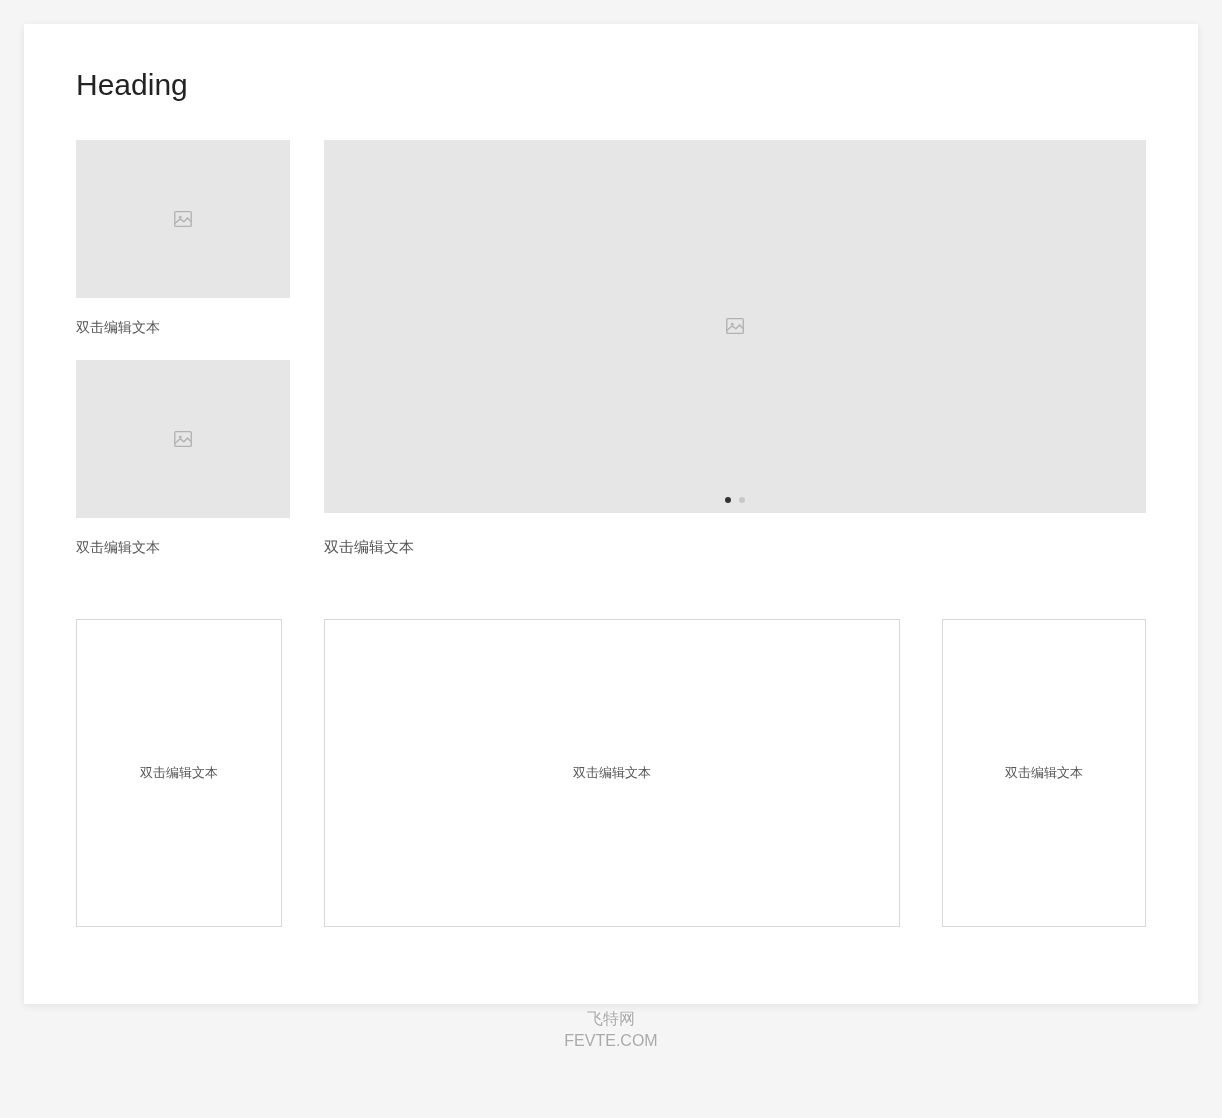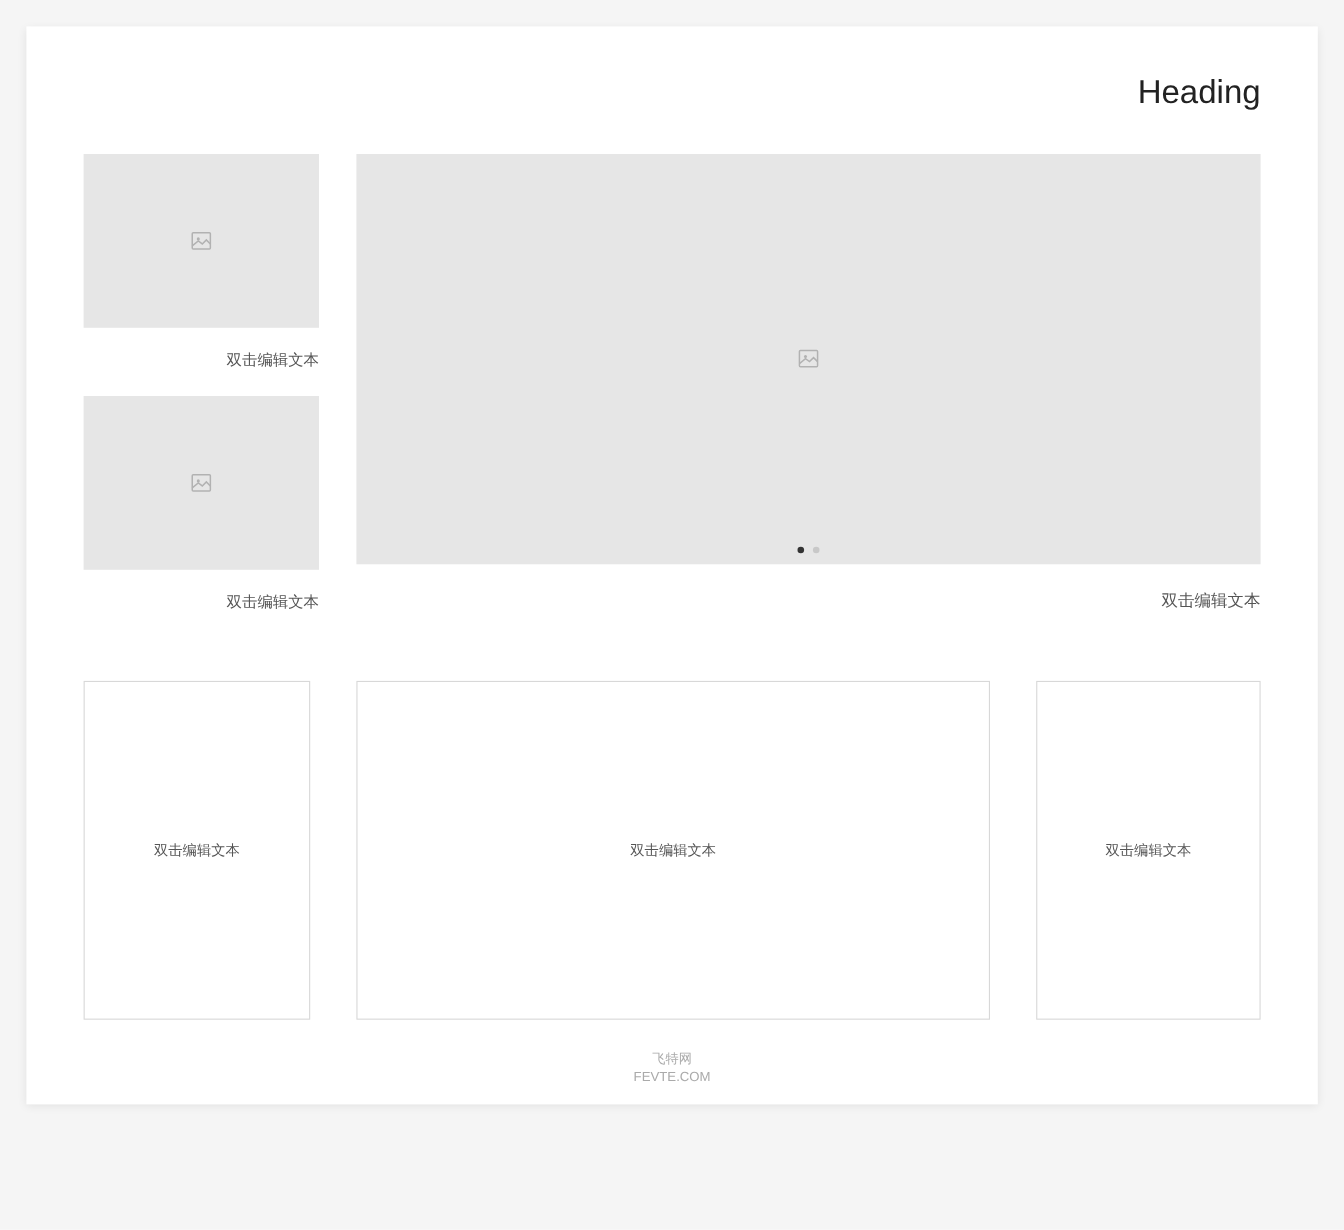--- a/index.html
+++ b/index.html
@@ -12,21 +12,20 @@
       font-family: -apple-system, BlinkMacSystemFont, "Segoe UI", "Microsoft YaHei", sans-serif;
       padding: 24px;
       width: 1222px;
       min-height: 1118px;
     }
     .canvas {
       background: #ffffff;
       box-shadow: 0 2px 8px rgba(0,0,0,0.08);
       padding: 44px 52px;
       min-height: 980px;
-      text-align: right;
     }
     .heading {
       font-size: 30px;
       font-weight: 300;
       color: #222;
       margin-bottom: 38px;
     }
     .row-top {
       display: flex;
       gap: 34px;
@@ -118,23 +117,23 @@
       font-size: 13px;
       color: #555;
     }
     .box.b1 { width: 206px; }
     .box.b2 { flex: 1; }
     .box.b3 { width: 204px; }
     .watermark {
       position: absolute;
       left: 50%;
       transform: translateX(-50%);
-      top: 954px;
+      top: 1008px;
       text-align: center;
-      font-size: 12px;
+      font-size: 16px;
       color: #aaa;
       line-height: 1.4;
       text-shadow: 0 0 4px rgba(255,255,255,0.8);
       pointer-events: none;
     }
   </style>
 </head>
 <body>
 
 <div class="canvas">

